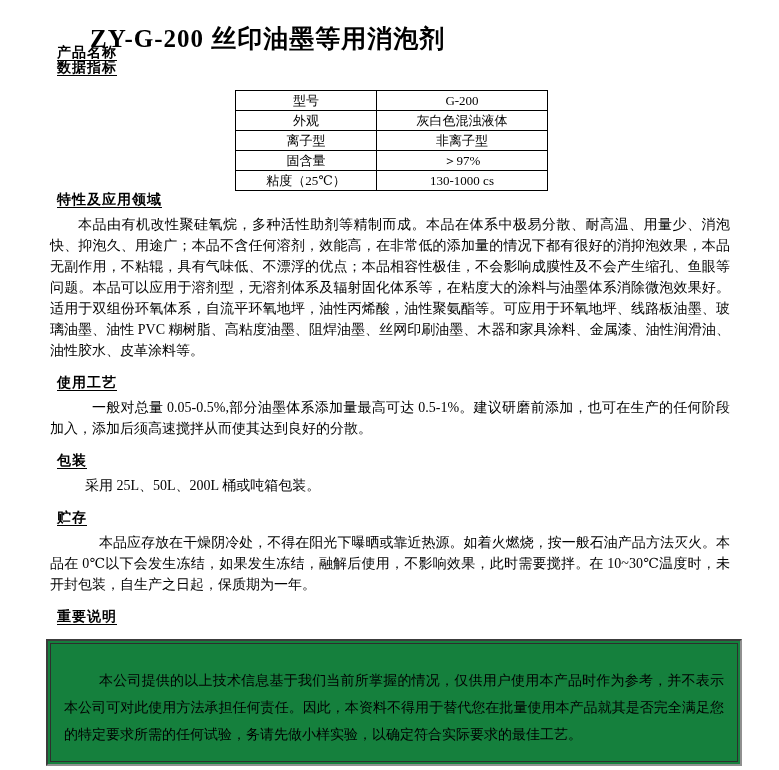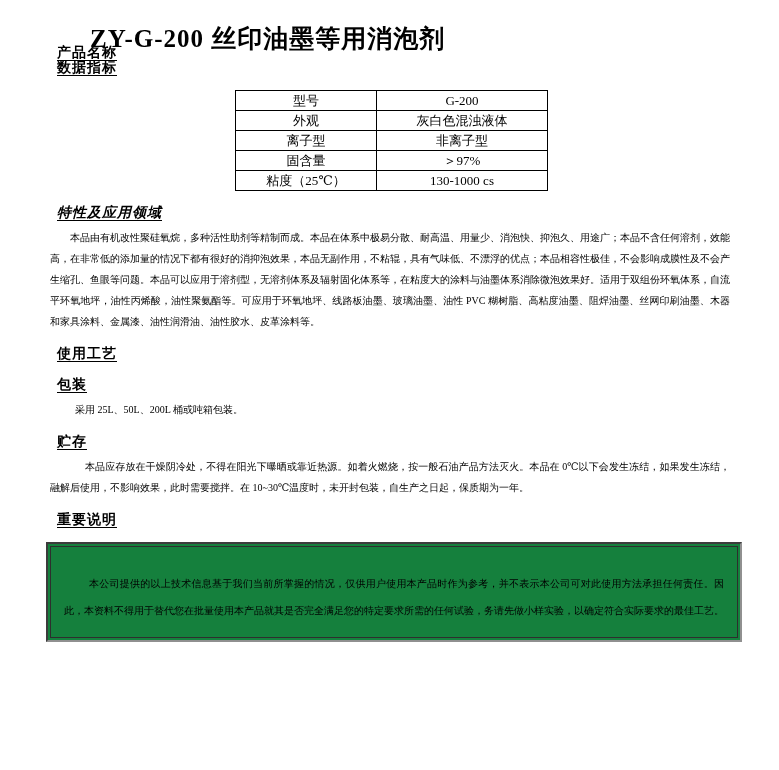--- a/index.html
+++ b/index.html
@@ -42,23 +42,23 @@
   }
   td.k { width: 132px; }
   td.v { width: 162px; }
 
   
   .sec-heading {
     font-size: 14px; font-weight: bold;
     text-decoration: underline; text-underline-offset: 3px;
     margin: 13px 0 5px 7px; letter-spacing: 1px;
   }
-  .sec-heading.first { margin-top: 13px; font-style: italic; }
+  .sec-heading.first { margin-top: 0; }
   .para {
-    font-size: 10px; line-height: 21px;
+    font-size: 14px; line-height: 21px;
     text-align: justify;
   }
   .ind-2  { text-indent: 2em; }
   .ind-25 { text-indent: 2.5em; }
   .ind-3  { text-indent: 3em; }
   .ind-35 { text-indent: 3.5em; }
 
   
   .notice-box-outer {
     margin: 13px -12px 0 -4px;
@@ -106,20 +106,21 @@
         <td class="k">粘度（25℃）</td>
         <td class="v">130-1000 cs</td>
       </tr>
     </tbody>
   </table>
 
   <div class="sec-heading first">特性及应用领域</div>
   <div class="para ind-2">本品由有机改性聚硅氧烷，多种活性助剂等精制而成。本品在体系中极易分散、耐高温、用量少、消泡快、抑泡久、用途广；本品不含任何溶剂，效能高，在非常低的添加量的情况下都有很好的消抑泡效果，本品无副作用，不粘辊，具有气味低、不漂浮的优点；本品相容性极佳，不会影响成膜性及不会产生缩孔、鱼眼等问题。本品可以应用于溶剂型，无溶剂体系及辐射固化体系等，在粘度大的涂料与油墨体系消除微泡效果好。适用于双组份环氧体系，自流平环氧地坪，油性丙烯酸，油性聚氨酯等。可应用于环氧地坪、线路板油墨、玻璃油墨、油性 PVC 糊树脂、高粘度油墨、阻焊油墨、丝网印刷油墨、木器和家具涂料、金属漆、油性润滑油、油性胶水、皮革涂料等。</div>
 
   <div class="sec-heading">使用工艺</div>
+  <div class="para ind-3">一般对总量 0.05-0.5%,部分油墨体系添加量最高可达 0.5-1%。建议研磨前添加，也可在生产的任何阶段加入，添加后须高速搅拌从而使其达到良好的分散。</div>
 
   <div class="sec-heading">包装</div>
   <div class="para ind-25">采用 25L、50L、200L 桶或吨箱包装。</div>
 
   <div class="sec-heading">贮存</div>
   <div class="para ind-35">本品应存放在干燥阴冷处，不得在阳光下曝晒或靠近热源。如着火燃烧，按一般石油产品方法灭火。本品在 0℃以下会发生冻结，如果发生冻结，融解后使用，不影响效果，此时需要搅拌。在 10~30℃温度时，未开封包装，自生产之日起，保质期为一年。</div>
 
   <div class="sec-heading">重要说明</div>
   <div class="notice-box-outer">
     <div class="notice-box-inner">

